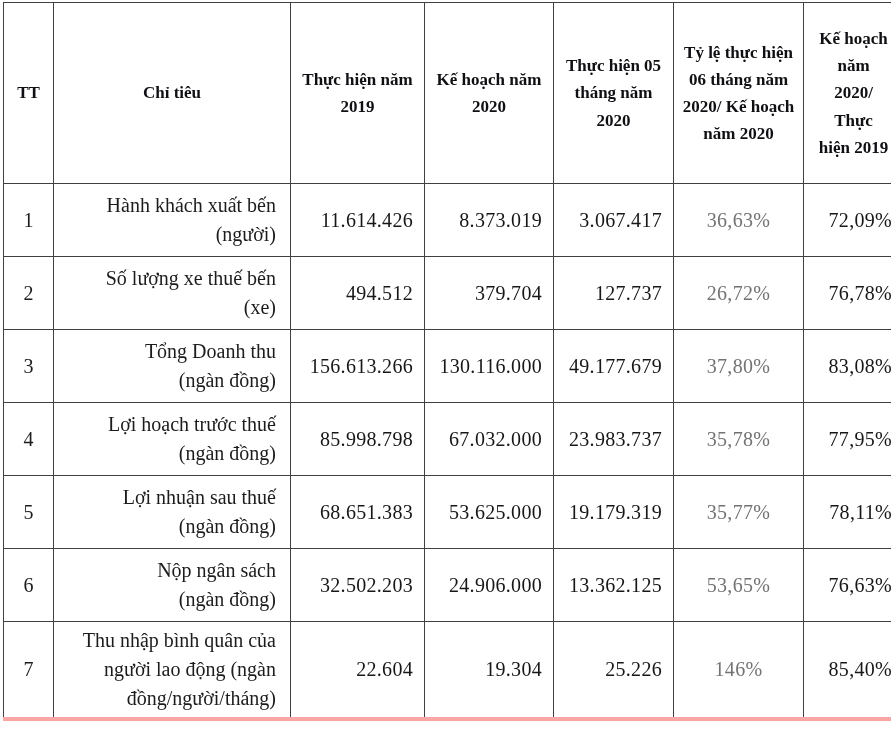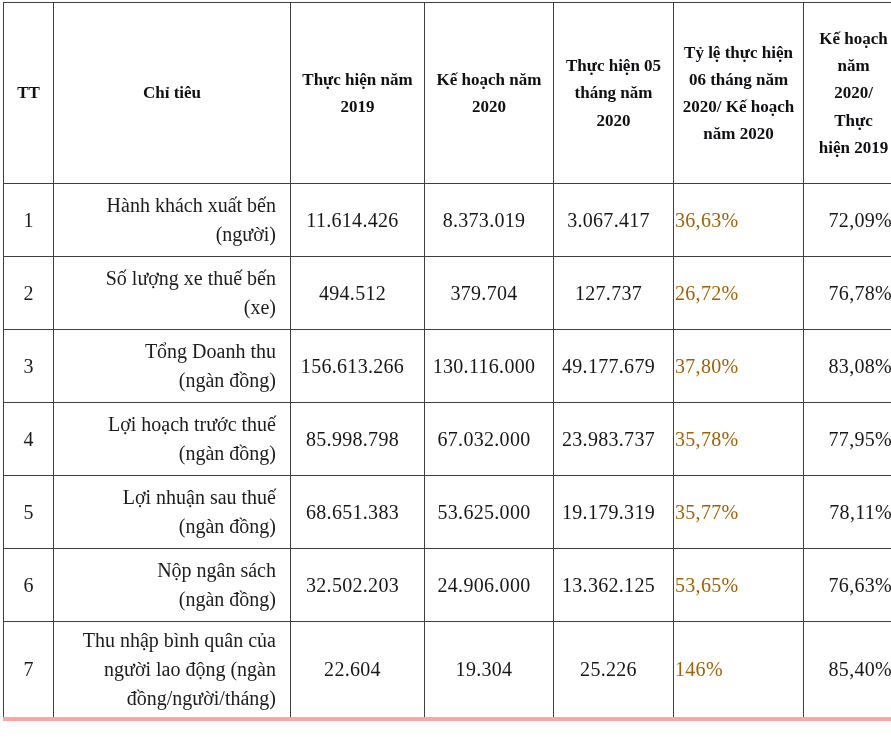--- a/index.html
+++ b/index.html
@@ -62,29 +62,29 @@
     color: #1c1c1c;
   }
   .c-label {
     text-align: right;
     padding: 4px 14px;
     line-height: 1.45;
     white-space: pre-line;
     color: #1c1c1c;
   }
   .c-num {
-    text-align: center;
+    text-align: right;
     padding-right: 11px;
     letter-spacing: 0.3px;
     color: #171717;
   }
   .c-pct {
-    text-align: left;
+    text-align: center;
     letter-spacing: 0.3px;
-    color: #a16207;
+    color: #737373;
   }
   .c-pct-last {
     text-align: right;
     padding-right: 11px;
     letter-spacing: 0.3px;
     color: #171717;
   }
 </style>
 </head>
 <body>

